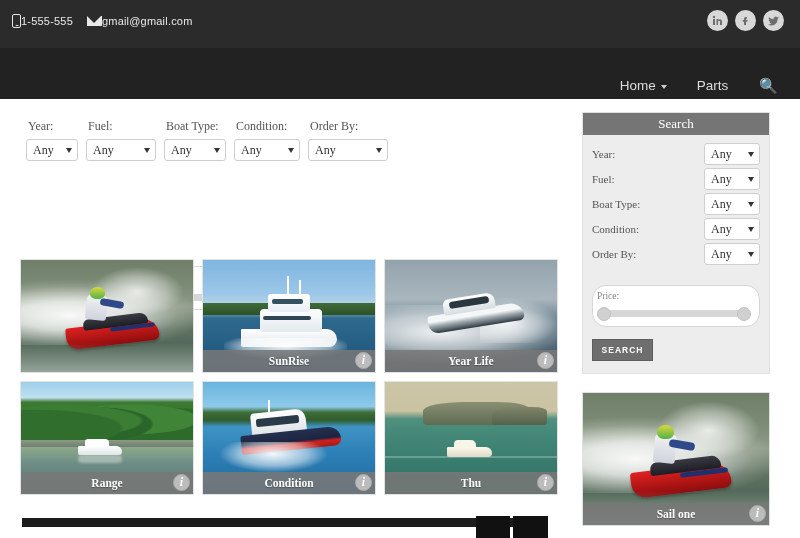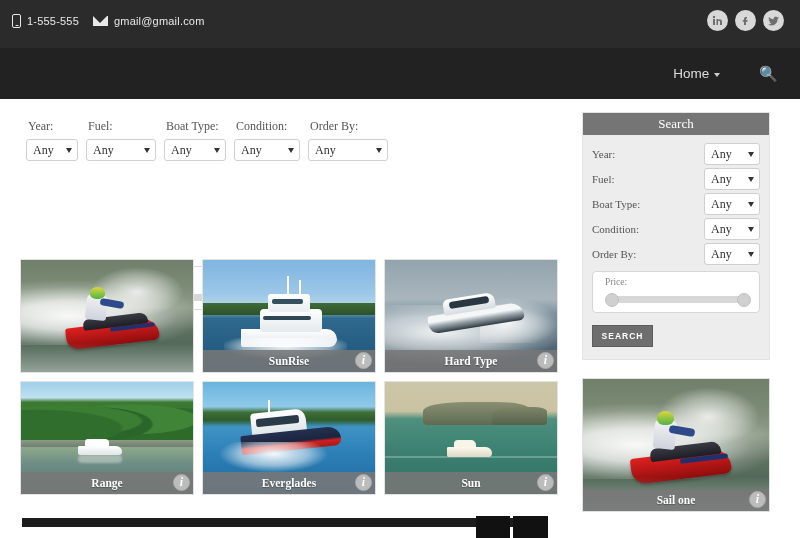--- a/index.html
+++ b/index.html
@@ -14,21 +14,21 @@
   
   .topbar {
     position:absolute; left:0; top:0; width:800px; height:48px;
     background:#2b2b2b;
   }
   .topbar-inner { position:relative; height:100%; }
   .contact-group {
     position:absolute; left:12px; top:14px;
     display:flex; align-items:center; gap:14px;
   }
-  .contact-item { display:flex; align-items:center; gap:6px; }
+  .contact-item { display:flex; align-items:center; }
   .contact-item span.txt {
     color:#e8e8e8; font-size:11px; letter-spacing:.2px;
   }
   .phone-icon {
     width:9px; height:14px; border:1.5px solid #e8e8e8; border-radius:2px;
     position:relative; display:inline-block;
   }
   .phone-icon:after{
     content:""; position:absolute; left:50%; bottom:1px; transform:translateX(-50%);
     width:3px; height:1.5px; background:#e8e8e8; border-radius:1px;
@@ -51,22 +51,22 @@
     font-family:"DejaVu Sans", sans-serif;
   }
   .social-btn svg { display:block; }
 
   
   .navbar {
     position:absolute; left:0; top:48px; width:800px; height:51px;
     background:#222222;
   }
   .nav-list {
-    position:absolute; right:14px; top:0; height:51px;
-    display:flex; align-items:center; gap:12px;
+    position:absolute; right:14px; top:12px; height:51px;
+    display:flex; align-items:center; gap:4px;
   }
   .nav-item {
     position:relative; display:flex; align-items:center; gap:5px;
     padding:0 13px; height:51px; color:#dcdcdc; font-size:13.5px;
     white-space:nowrap;
   }
   .nav-item.active { color:#ffffff; font-weight:bold; }
   .nav-item.active:after{
     content:""; position:absolute; left:12px; right:12px; bottom:13px;
     height:1.5px; background:#ffffff;
@@ -171,22 +171,22 @@
   }
   .widget-body { padding:8px 9px 12px 9px; }
   .srow {
     display:flex; align-items:center; justify-content:space-between;
     margin-bottom:3px;
   }
   .srow-label {
     font-family:"Liberation Serif", serif; font-size:11px; color:#555;
   }
   .side-price-box {
-    margin-top:6px; border:1px solid #d6d6d6; background:#fff;
-    border-radius:4px; padding:5px 8px 8px 12px;
+    margin-top:20px; border:1px solid #d6d6d6; background:#fff;
+    border-radius:14px; padding:5px 8px 8px 4px;
   }
   .side-price-label {
     font-family:"Liberation Serif", serif; font-size:9.5px; color:#888;
   }
   .btn-search-side {
     margin-top:12px; width:61px; height:22px; background:#6e6e6e;
     border:1px solid #5d5d5d; color:#fff; font-size:8.5px; font-weight:bold;
     letter-spacing:1px; display:flex; align-items:center; justify-content:center;
     cursor:pointer;
   }
@@ -417,20 +417,23 @@
       </div>
     </div>
   </div>
 
   <div class="navbar">
     <div class="nav-list">
       <a class="nav-item">
         <span>Home</span>
         <span class="caret"></span>
       </a>
+      <a class="nav-item">
+        <span>Parts</span>
+      </a>
       <a class="nav-search">
         <span class="search-glyph">🔍</span>
       </a>
     </div>
   </div>
 
   <div class="content">
 
     <div class="filters">
       <div class="filter-field">
@@ -529,21 +532,21 @@
           <div class="photo">
             <div class="sc sc-hardlife">
               <div class="hl-wake"></div>
                 <div class="hl-spray"></div>
               <div class="hl-hull"></div>
                 <div class="hl-cabin"></div>
                 <div class="hl-win"></div>
             </div>
           </div>
           <div class="caption">
-            <span class="caption-text">Hard Type</span>
+            <span class="caption-text">Year Life</span>
             <span class="info-icon">i</span>
           </div>
         </div>
       </div>
 
       <div class="grid-row">
 
         <div class="card">
           <div class="photo">
             <div class="sc sc-happy">
@@ -564,37 +567,37 @@
           <div class="photo">
             <div class="sc sc-ever">
               <div class="ev-mast"></div>
                 <div class="ev-cabin"></div>
                 <div class="ev-win"></div>
               <div class="ev-hull"></div>
                 <div class="ev-spray"></div>
             </div>
           </div>
           <div class="caption">
-            <span class="caption-text">Everglades</span>
+            <span class="caption-text">Condition</span>
             <span class="info-icon">i</span>
           </div>
         </div>
 
         <div class="card">
           <div class="photo">
             <div class="sc sc-sun">
               <div class="sn-cliff"></div>
                 <div class="sn-cliff2"></div>
               <div class="sn-water-line"></div>
                 <div class="sn-cab"></div>
                 <div class="sn-boat"></div>
             </div>
           </div>
           <div class="caption">
-            <span class="caption-text">Sun</span>
+            <span class="caption-text">Thu</span>
             <span class="info-icon">i</span>
           </div>
         </div>
       </div>
     </div>
 
     <div class="sidebar">
 
       <div class="widget">
         <div class="widget-head">Search</div>

